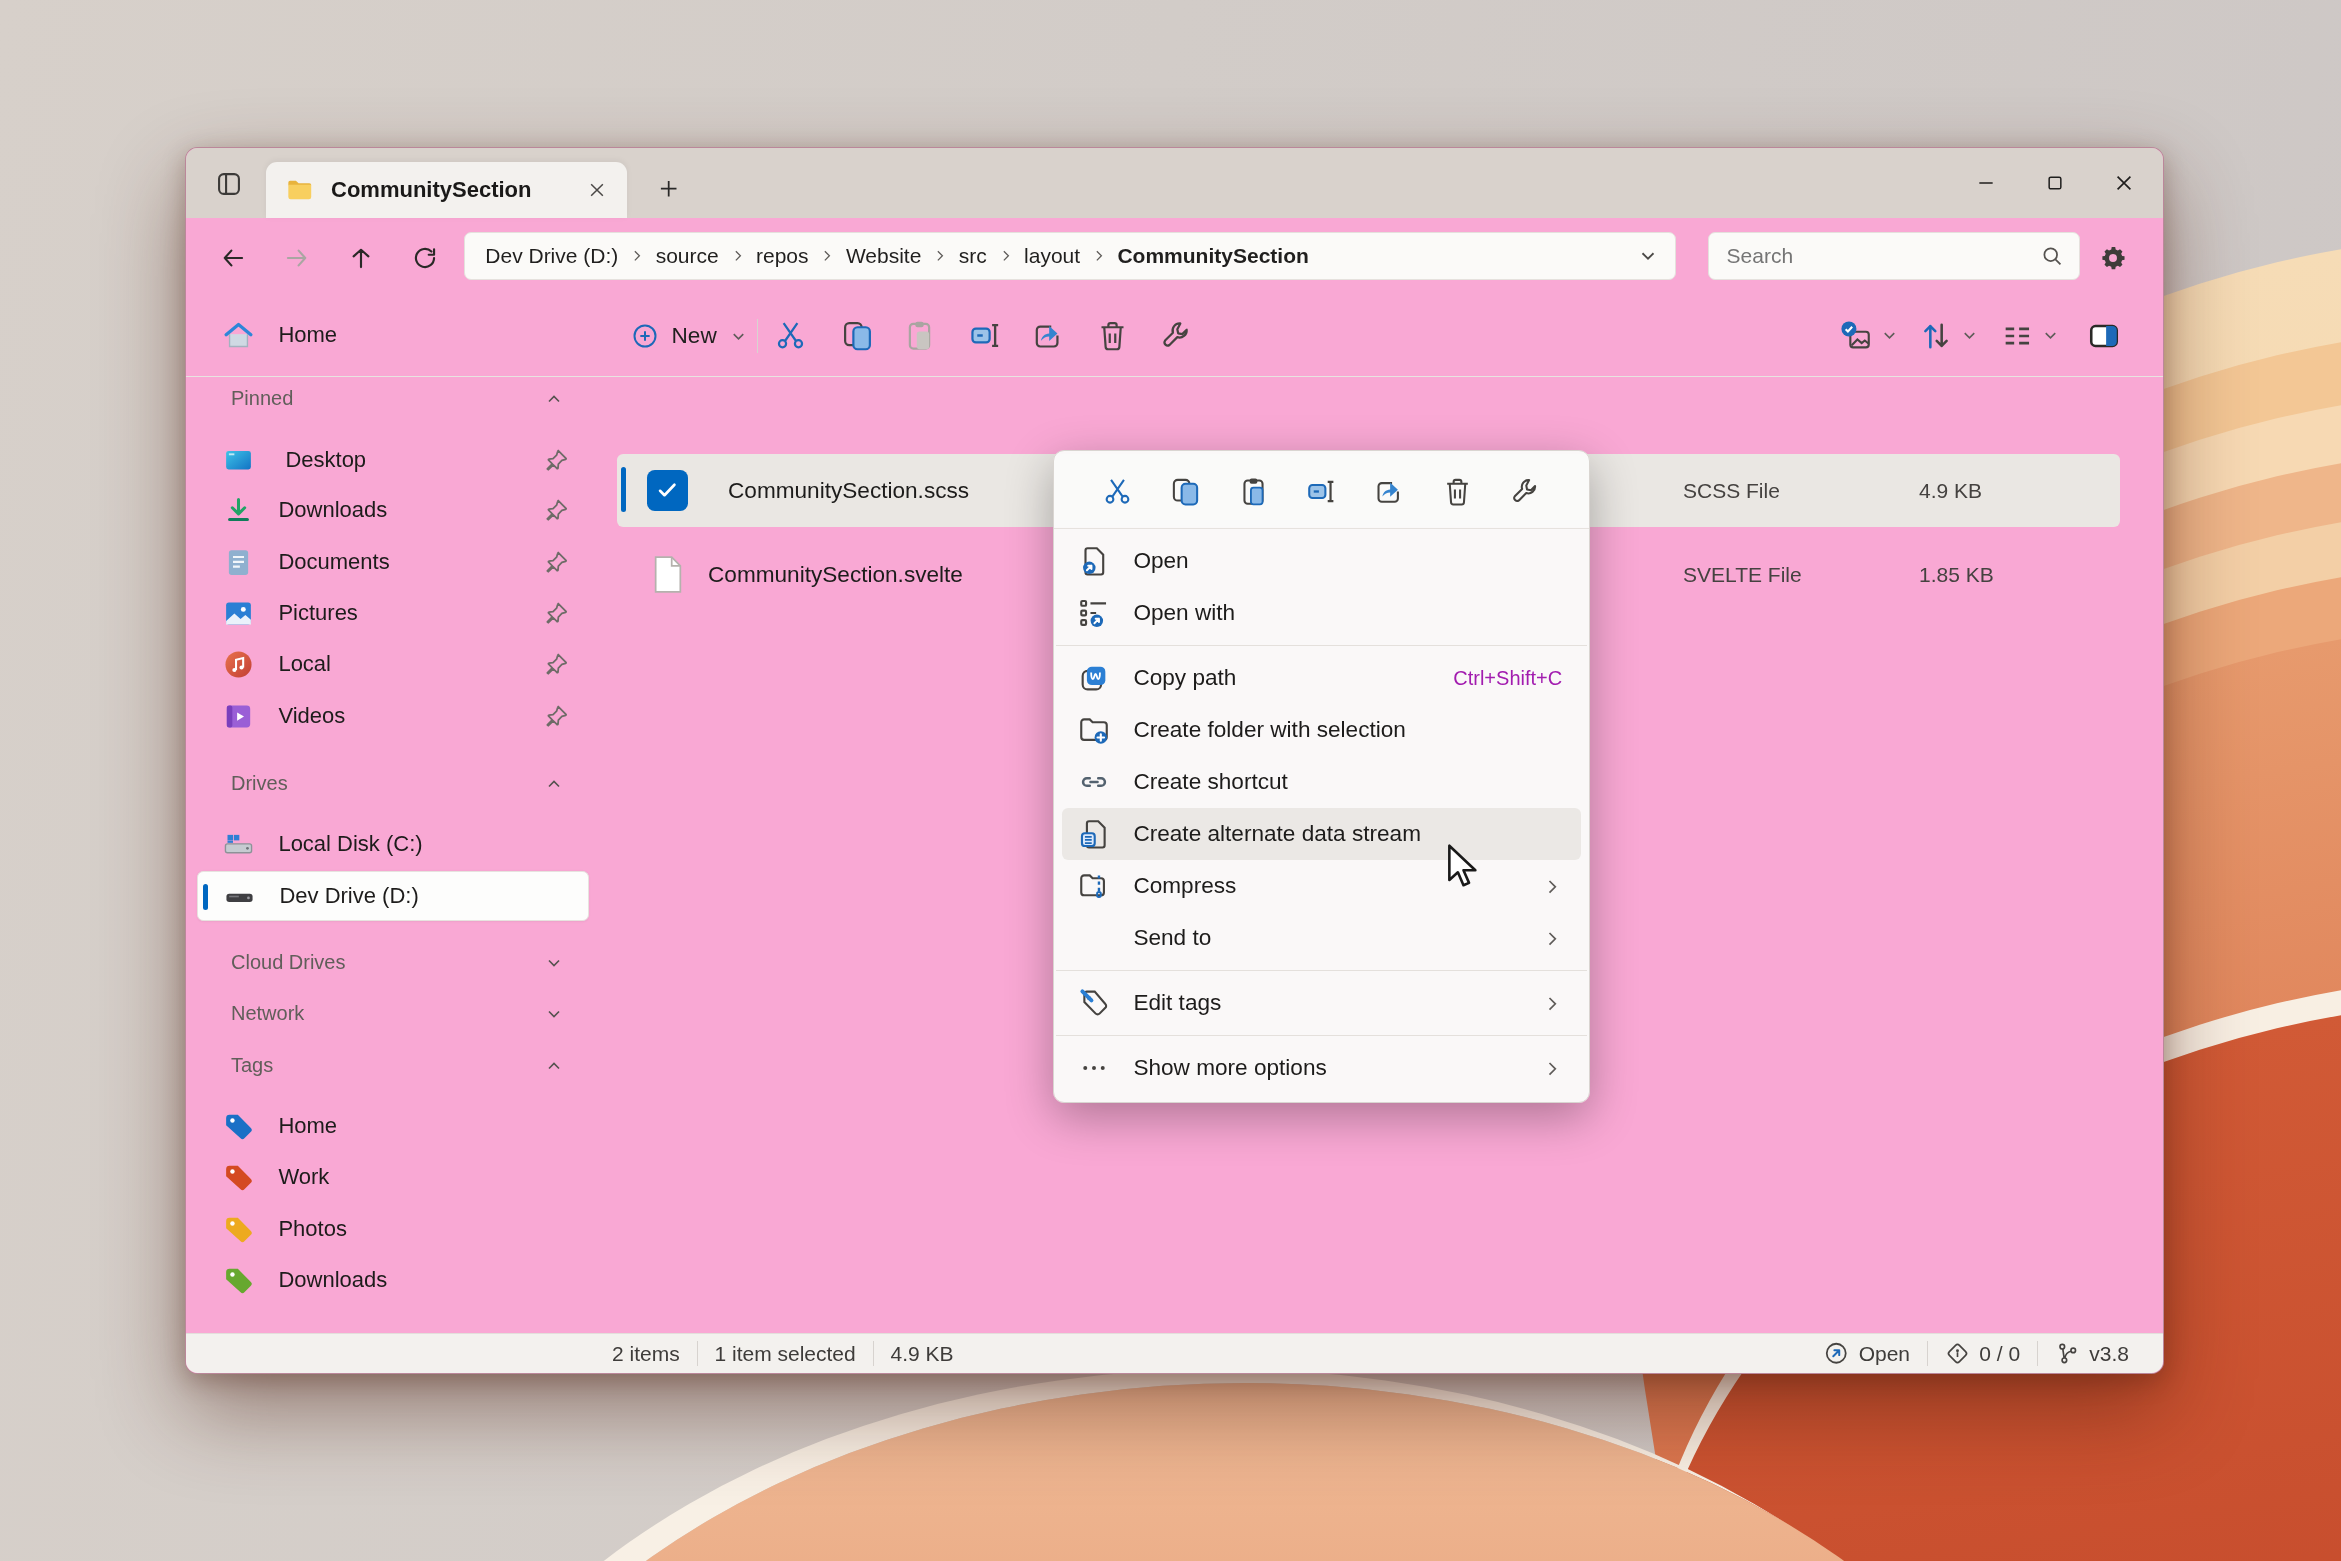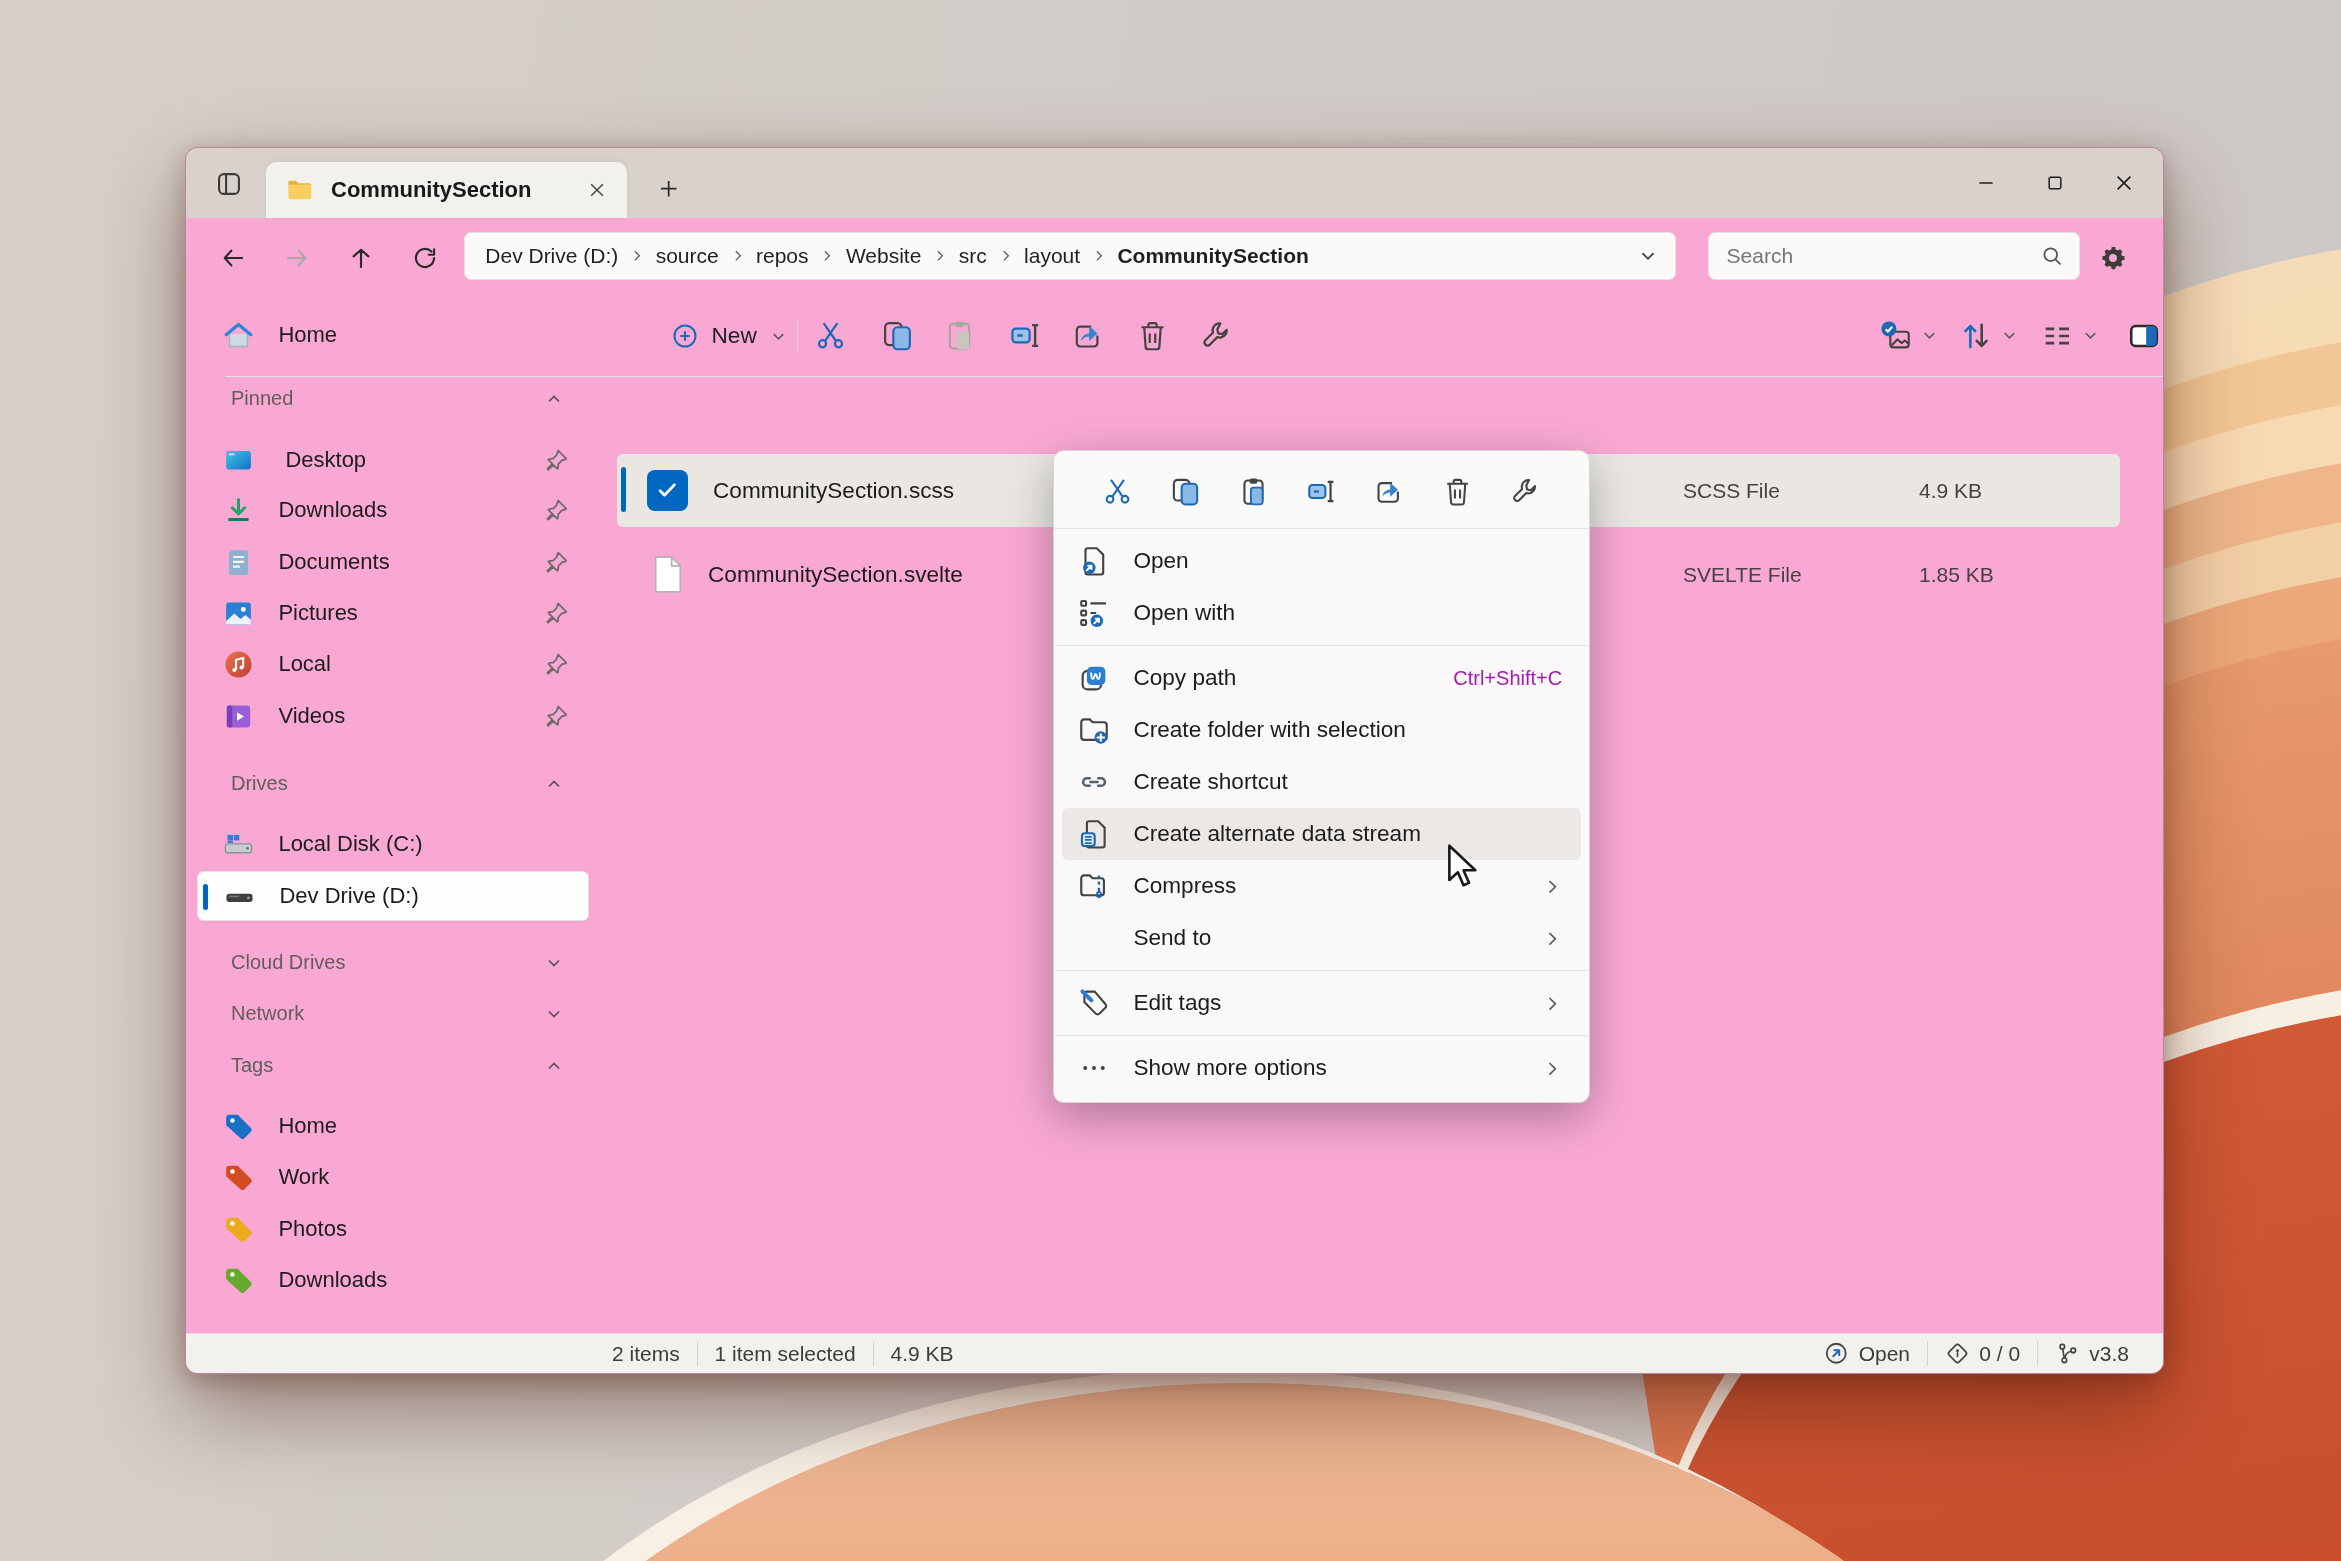--- a/index.html
+++ b/index.html
@@ -31,21 +31,21 @@
 
   
   .navbtn{position:absolute;top:88px;width:48px;height:44px;display:flex;align-items:center;justify-content:center;border-radius:6.2px;}
   .pill{position:absolute;top:84px;height:48px;background:#fbfaf8;border:0.8px solid #e5e1dd;border-radius:7px;
     display:flex;align-items:center;box-sizing:border-box;}
   .crumb{font-size:21px;color:#201f1e;white-space:nowrap;padding:0 4.7px;}
   .crumb.last{font-weight:bold;}
   .csep{margin:0 6.2px;}
 
   
-  #toolbar{position:absolute;left:0;top:148px;right:0;height:80px;border-bottom:0.8px solid #e8e4e0;margin-left:40px;}
+  #toolbar{position:absolute;left:0;top:148px;right:0;height:80px;border-bottom:0.8px solid #e8e4e0;}
   .ico58{position:absolute;top:17px;width:45px;height:45px;display:flex;align-items:center;justify-content:center;border-radius:6.2px;}
 
   
   .si{position:absolute;left:11px;width:392px;height:50px;display:flex;align-items:center;border-radius:6.2px;box-sizing:border-box;}
   .si-ic{width:33px;height:33px;margin-left:25px;flex:0 0 auto;}
   .si-lb{font-size:22px;color:#1d1c1b;margin-left:23.4px;flex:1;white-space:nowrap;}
   .pin{width:26.5px;height:26.5px;margin-right:20px;flex:0 0 auto;}
   .sh{position:absolute;left:11px;width:392px;height:37px;display:flex;align-items:center;}
   .sh-lb{font-size:20px;color:#615e5a;margin-left:34px;flex:1;}
   .sh-ch{margin-right:25px;}
@@ -512,21 +512,21 @@
     <span class="si-ic">
       <svg width="33" height="33" viewBox="0 0 24 24">
           <path d="M3 6a2.5 2.5 0 0 1 2.5-2.5h6L21 13a2 2 0 0 1 0 2.8l-4.7 4.7a2 2 0 0 1-2.8 0L3 11z" fill="#67a82f"></path>
           <circle cx="7.6" cy="7.6" r="1.6" fill="#fff"></circle>
         </svg>
       </span>
     <span class="si-lb">Downloads</span>
   </div>
 
 
-  <div class="frow" style="top:306px;background:#eae7e3;">
+  <div class="frow" style="top:306px;background:#eae7e3;gap:15px;">
     <span class="rbar"></span>
     <span class="fck">
       <svg width="26.5" height="26.5" viewBox="0 0 24 24" fill="none" stroke="#fff" stroke-width="2.4" stroke-linecap="round" stroke-linejoin="round">
           <path d="M5.5 12.5l4 4 9-9.5"></path>
         </svg>
       </span>
     <span class="fname">CommunitySection.scss</span>
     <span class="ftype">SCSS File</span>
     <span class="fsize">4.9 KB</span>
   </div>

